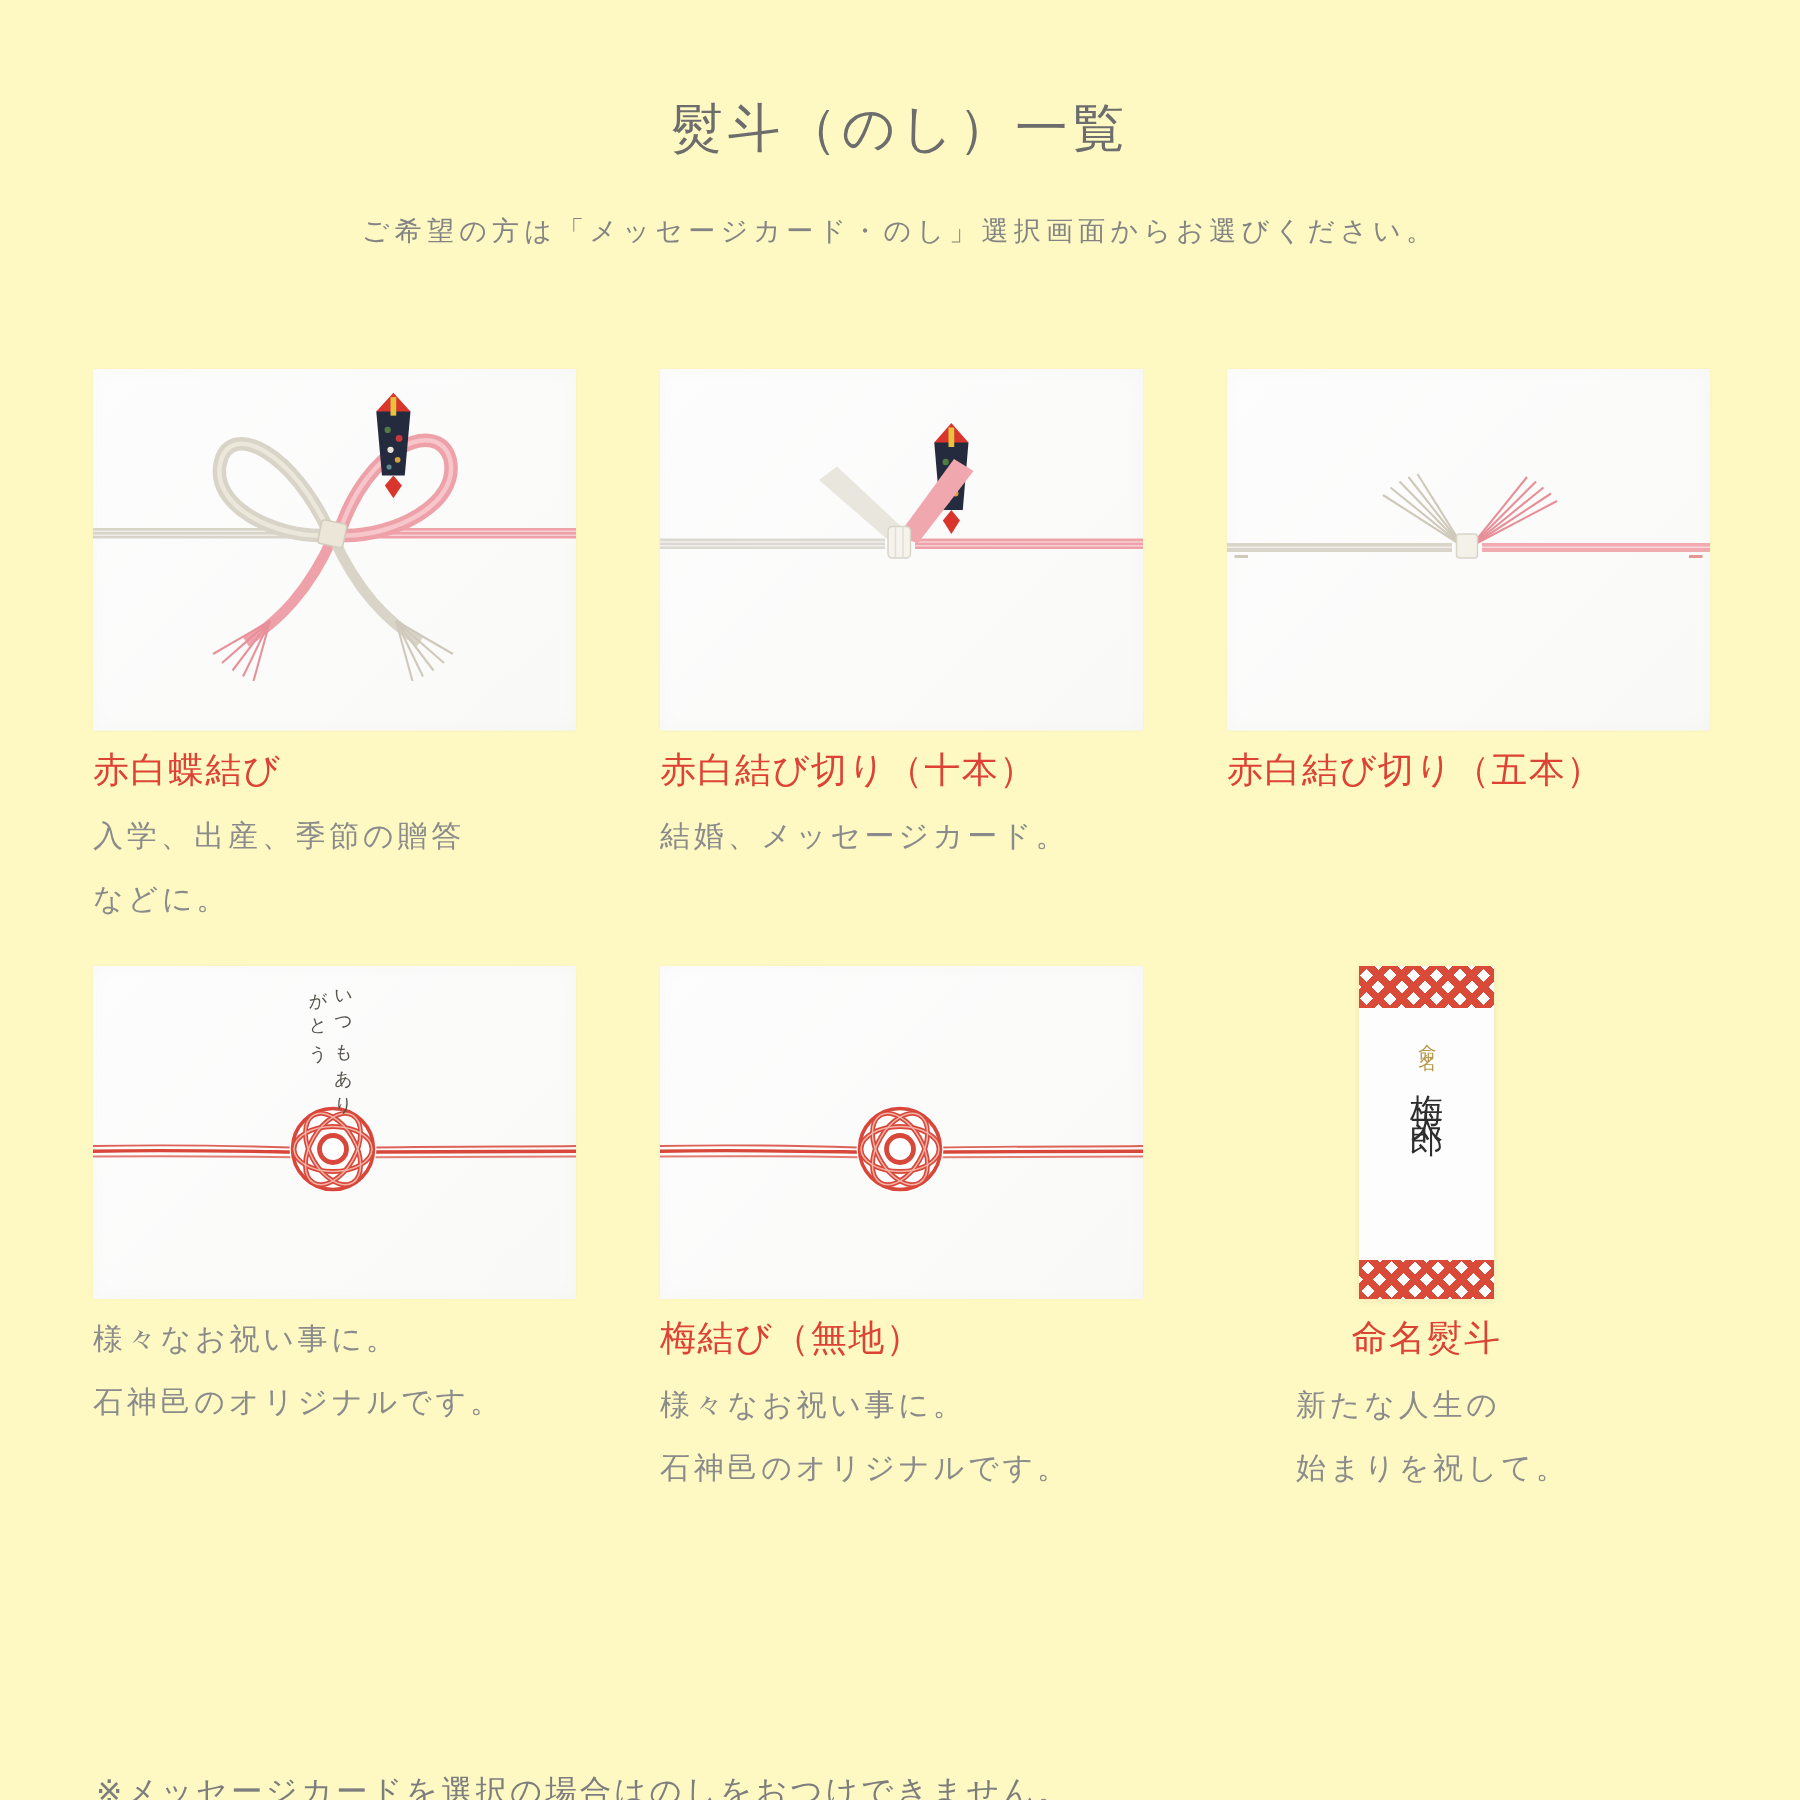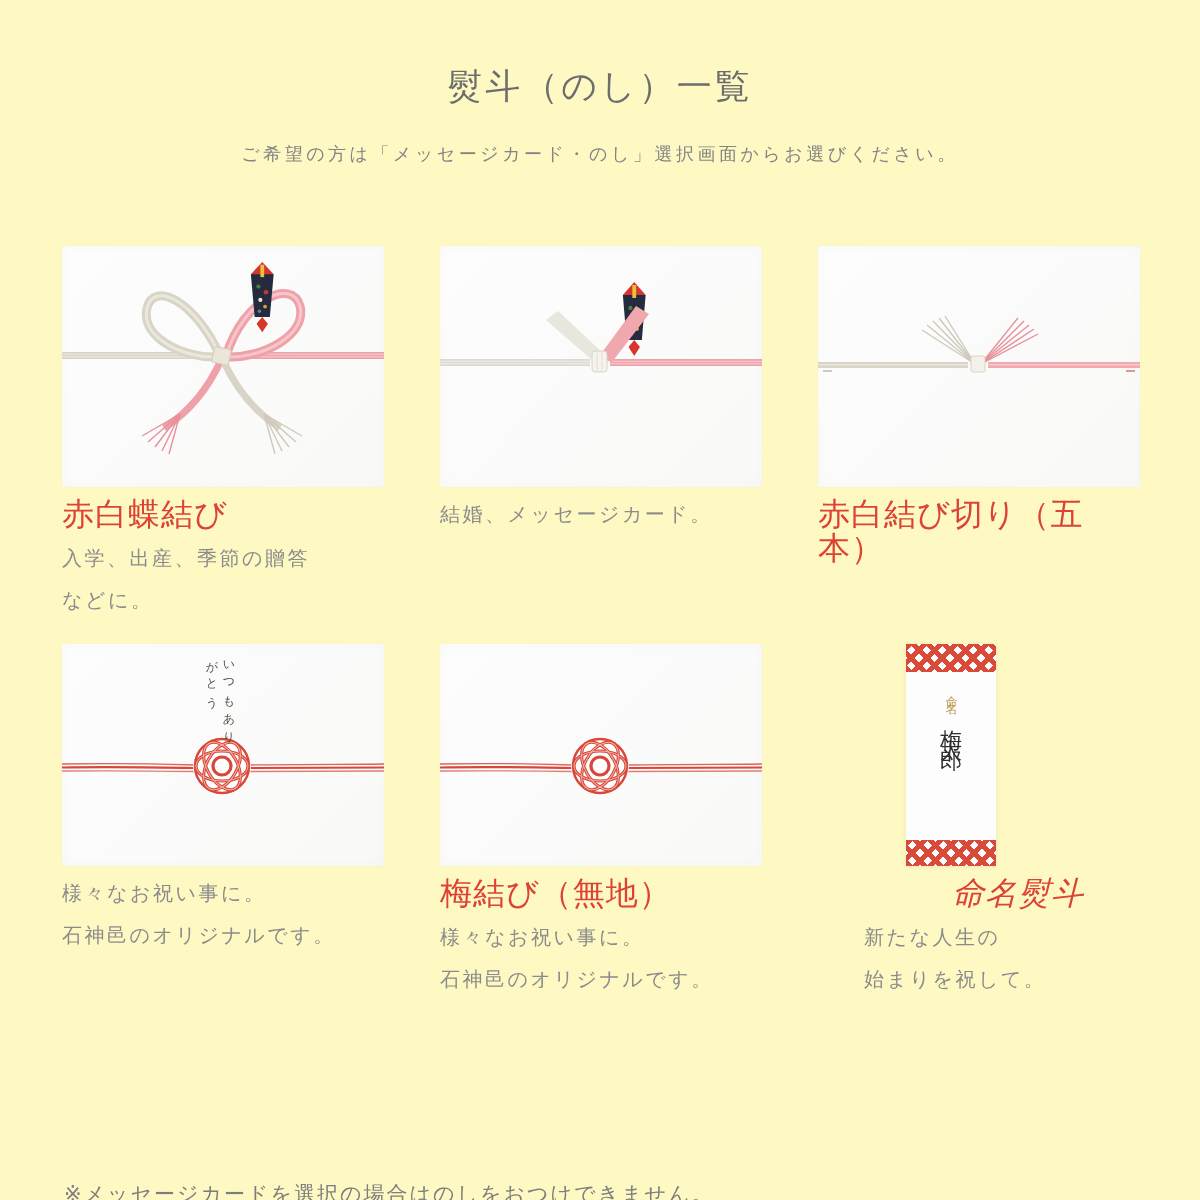--- a/index.html
+++ b/index.html
@@ -32,21 +32,21 @@
   .img-area{
     position:relative;
     width:322px;height:241px;
     background:linear-gradient(135deg,#fdfdfd,#f9f9f8);
     box-shadow:inset 0 0 14px rgba(0,0,0,0.025), 0 0 2px rgba(0,0,0,0.03);
   }
   .row2 .img-area{height:222px;}
   .img-area svg{display:block;width:100%;height:100%;}
   .noshi-title{
     margin-top:10px;
-    font-size:32px;line-height:34px;
+    font-size:24px;line-height:34px;
     color:#dc4335;letter-spacing:1px;
     font-weight:400;
   }
   .noshi-desc{
     margin-top:6px;
     font-size:20px;line-height:42px;
     color:#8b8b8b;letter-spacing:2.5px;
   }
   .vertical-note{
     position:absolute;top:8px;left:141px;height:104px;
@@ -80,21 +80,21 @@
   }
   .name-card-label{
     writing-mode:vertical-rl;
     font-size:12px;letter-spacing:7px;color:#b59747;
   }
   .name-card-name{
     margin-top:12px;
     writing-mode:vertical-rl;
     font-size:22px;letter-spacing:9px;color:#2d2d2d;
   }
-  .cell-meimei .noshi-title{width:266px;text-align:right;font-style:italic;}
+  .cell-meimei .noshi-title{width:266px;text-align:center;}
   .cell-meimei .noshi-desc{margin-left:46px;}
   .footer-note{
     position:absolute;left:64px;top:1180px;
     font-size:21px;color:#7d7d7d;letter-spacing:2px;
   }
 </style>
 </head>
 <body>
 
 <svg width="0" height="0" style="position:absolute" aria-hidden="true">
@@ -185,20 +185,21 @@
           <line x1="170" y1="115.3" x2="322" y2="115.3" stroke="#ffffff" stroke-width="1" opacity=".5"></line>
           <line x1="170" y1="117.8" x2="322" y2="117.8" stroke="#ffffff" stroke-width="1" opacity=".5"></line>
           <use href="#ornament" transform="translate(180,34) scale(0.95,1)"></use>
           <polygon points="152,114 106,74 118,65 164,108" fill="#e9e6de"></polygon>
           <polygon points="158,112 196,60 209,68 172,116" fill="#f1a7ae"></polygon>
           <rect x="152" y="105" width="15" height="21" rx="3" fill="#f5f3ec" stroke="#d8d4c8" stroke-width="1"></rect>
           <line x1="157" y1="105" x2="157" y2="126" stroke="#e3ded2" stroke-width="1"></line>
           <line x1="162" y1="105" x2="162" y2="126" stroke="#e3ded2" stroke-width="1"></line>
         </svg>
       </div>
+      <div class="noshi-title">赤白結び切り（十本）</div>
       <div class="noshi-desc">
         <div>結婚、メッセージカード。</div>
       </div>
     </div>
 
     <div class="cell">
       <div class="img-area">
         <svg viewBox="0 0 322 241">
           <rect x="0" y="116" width="150" height="6" fill="#d9d5c9"></rect>
           <line x1="0" y1="118.8" x2="150" y2="118.8" stroke="#ffffff" stroke-width="1" opacity=".6"></line>

